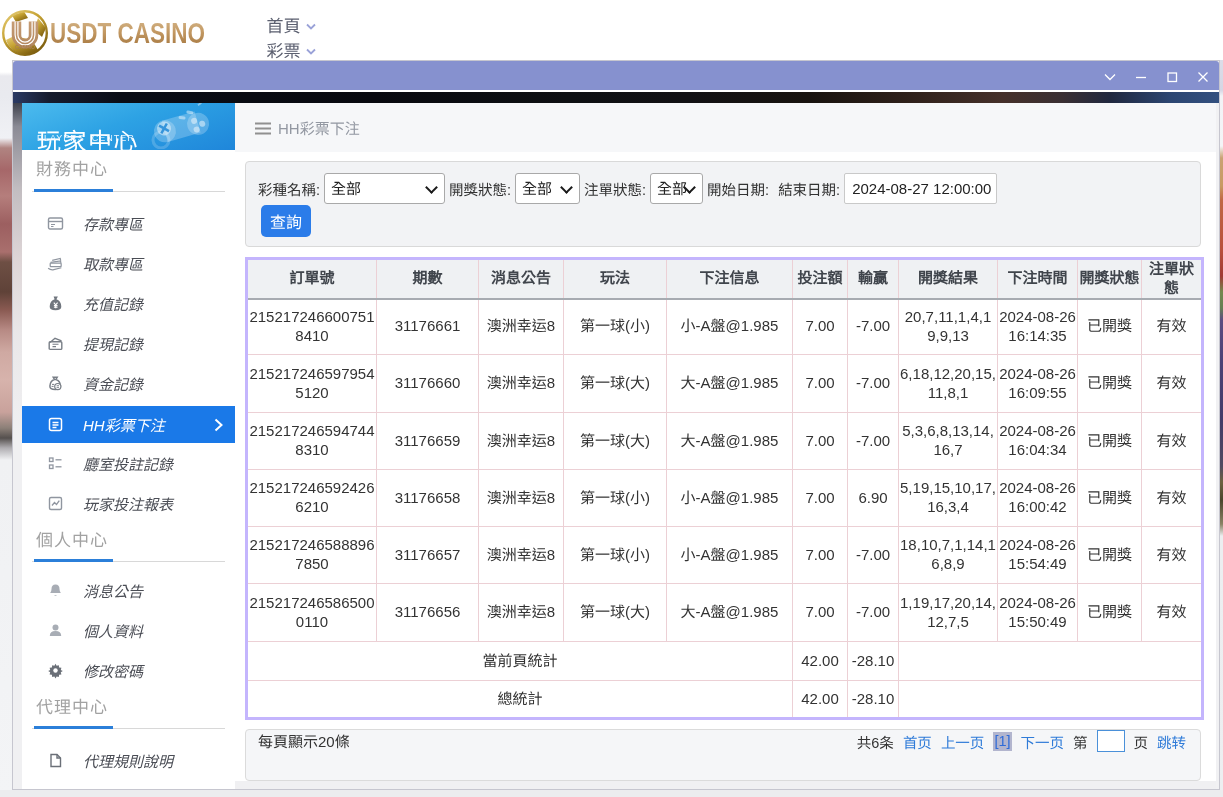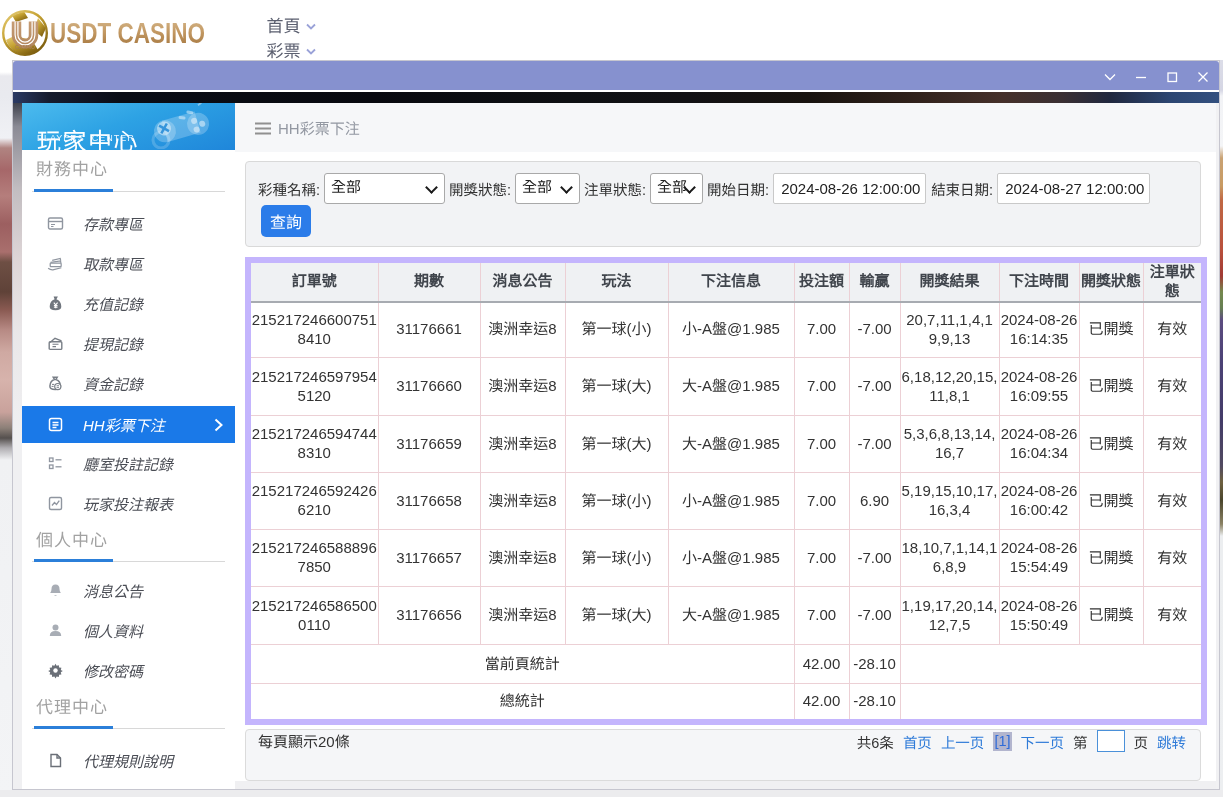--- a/index.html
+++ b/index.html
@@ -64,36 +64,36 @@
 .mi.act .arr{position:absolute;right:12px;top:12px;line-height:0;}
 
 #main{position:absolute;left:222px;right:3px;top:11px;bottom:8px;background:#fff;}
 #crumb{height:49px;display:flex;align-items:center;padding-left:20px;color:#9398a2;font-size:15px;background:#f6f7f9;}
 #crumb .bars{display:inline-block;margin-right:7px;margin-top:3px;}
 #panel{position:absolute;left:10px;top:58px;width:956px;height:86px;background:#f2f3f5;border:1px solid #d9d9d9;border-radius:4px;padding:11px 0 0 12px;font-size:15px;color:#333;}
 #panel .row1{display:flex;align-items:center;height:31px;white-space:nowrap;font-size:14.5px;}
 #panel label{margin-right:4px;}
 #panel .sw{position:relative;display:inline-block;}
 #panel .sw:after{content:"";position:absolute;right:9px;top:10px;width:7px;height:7px;border-right:2.2px solid #1a1a1a;border-bottom:2.2px solid #1a1a1a;transform:rotate(45deg);pointer-events:none;}
-#panel select{height:31px;border:1px solid #a9a9a9;border-radius:3px;background:#fff;font-size:15px;color:#222;font-family:Liberation Mono, monospace;padding:0 0 0 6px;-webkit-appearance:none;appearance:none;}
+#panel select{height:31px;border:1px solid #a9a9a9;border-radius:3px;background:#fff;font-size:15px;color:#222;font-family:Liberation Sans, sans-serif;padding:0 0 0 6px;-webkit-appearance:none;appearance:none;}
 #panel input{height:31px;border:1px solid #c9c9c9;border-radius:2px;font-size:15px;color:#222;font-family:"Liberation Sans",sans-serif;padding:0 0 0 7px;}
 #btnq{margin-left:3px;margin-top:1px;width:50px;height:32px;background:#2b7ce9;color:#fff;border:none;border-radius:5px;font-size:16px;font-family:"Liberation Sans",sans-serif;}
 
 #tbl{position:absolute;left:10px;top:154px;width:956px;border-collapse:collapse;background:#fff;font-size:15px;color:#333;table-layout:fixed;}
 #tbl th,#tbl td{border:1px solid #ecd0d5;text-align:center;padding:0;line-height:1.25;}
 #tbl th{height:40px;font-size:15px;font-weight:bold;background:#eff1f3;border-bottom:2px solid #a7abb1;color:#40454c;}
 #tbl td{height:57px;}
 #tbl tr.r1 td{height:56px;}
 #tbl tr.r2 td{height:58px;}
 #tbl tr.r6 td{height:58px;}
 #tbl tr.st td{height:39px;}
 #tbl tr.st2 td{height:38px;}
 #tbl .word{word-break:break-all;}
 
-#tbl{border:6px solid #c4b5fd;}
+#tbl{border:3px solid #c4b5fd;}
 
 #fbar{position:absolute;left:10px;top:626px;width:956px;height:52px;background:#f5f6f8;border:1px solid #dbdbdb;border-radius:4px;display:flex;align-items:flex-start;font-size:15px;color:#333;}
 #fbar .left{margin-left:12px;}
 #fbar .right{margin-left:auto;margin-right:14px;display:flex;align-items:center;gap:9px;font-size:14.5px;}
 #fbar a{color:#2f7bd8;text-decoration:none;}
 #fbar .cur{background:#b2b5ce;color:#2f6bd8;padding:0 1px;height:19px;line-height:19px;font-size:14.5px;}
 #fbar .goin{width:28px;height:22px;border:1px solid #4a90d9;background:#fff;}
 </style>
 </head>
 <body>
@@ -345,21 +345,20 @@
             </svg></span>HH彩票下注</div>
       <div id="panel">
         <div class="row1">
           <label>彩種名稱:</label>
           <span class="sw"><select style="width:121px;"><option>全部</option></select></span>
           <label style="margin-left:4px;">開獎狀態:</label>
           <span class="sw"><select style="width:65px;"><option>全部</option></select></span>
           <label style="margin-left:4px;">注單狀態:</label>
           <span class="sw"><select style="width:53px;"><option>全部</option></select></span>
           <label style="margin-left:4px;">開始日期:</label>
-          <input style="width: 153px;" value="2024-08-26 12:00:00">
           <label style="margin-left:5px;">結束日期:</label>
           <input style="width: 153px;" value="2024-08-27 12:00:00">
         </div>
         <button id="btnq">查詢</button>
       </div>
       <table id="tbl">
         <colgroup>
           <col style="width:130px">
             <col style="width:102px">
             <col style="width:85px">

